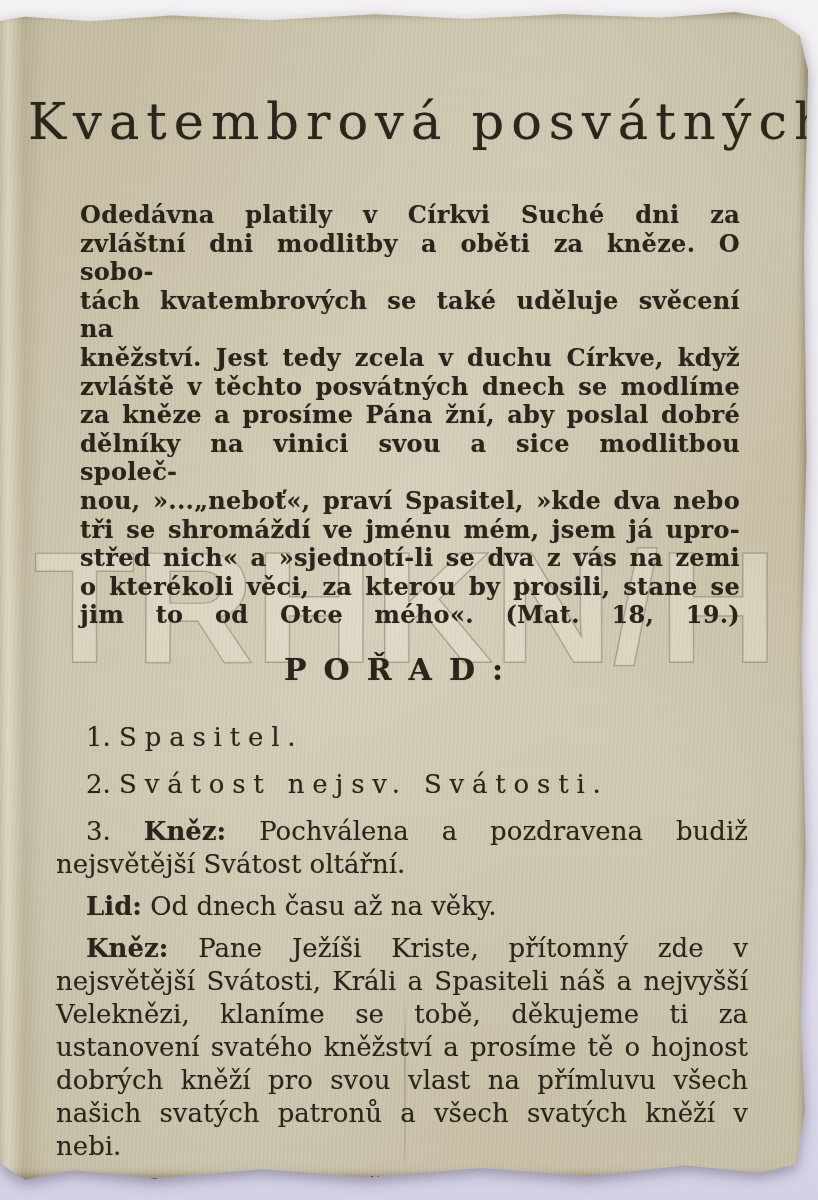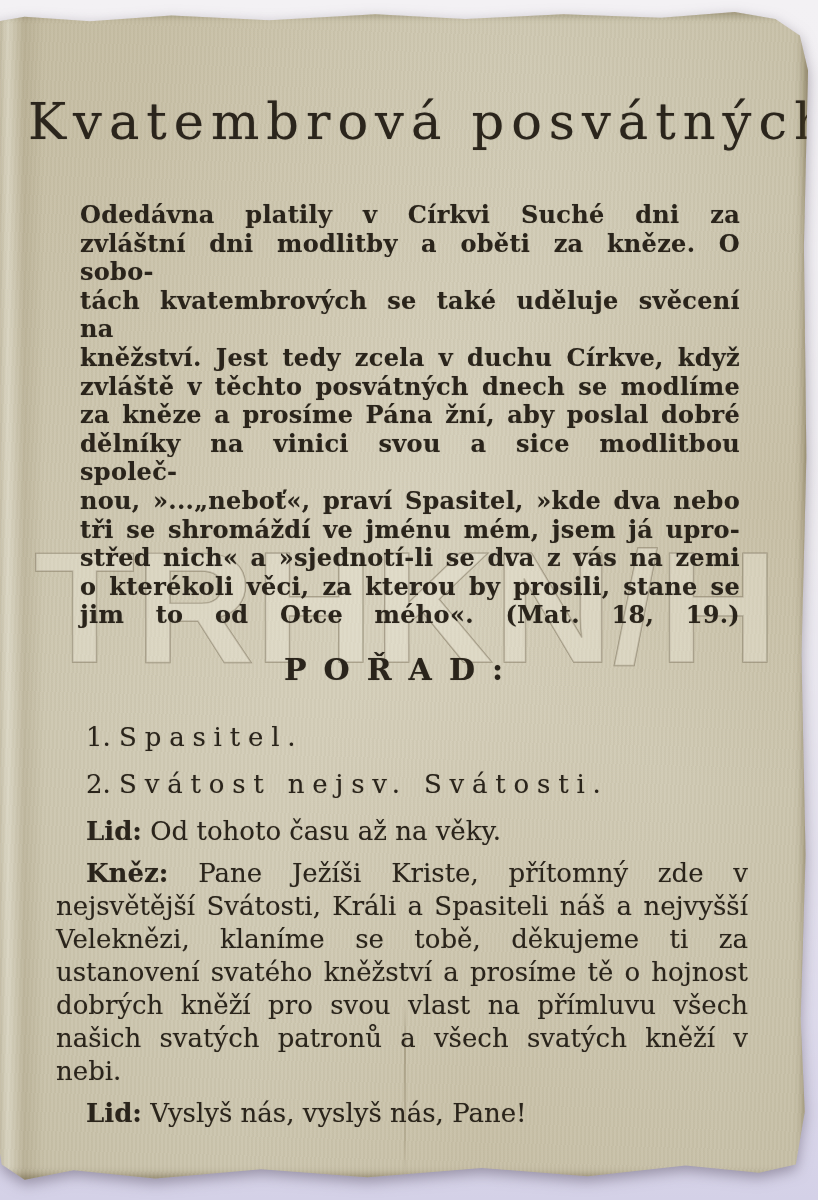--- a/index.html
+++ b/index.html
@@ -88,22 +88,23 @@
 o kterékoli věci, za kterou by prosili, stane se
 jim to od Otce mého«. (Mat. 18, 19.)</div>
 
       <div class="order">
         <div class="heading">POŘAD:</div>
 
         <p class="item spaced"><span class="num">1.</span> <span class="txt">Spasitel.</span></p>
 
         <p class="item spaced"><span class="num">2.</span> <span class="txt">Svátost nejsv. Svátosti.</span></p>
 
+        <p class="item"><span class="num">3.</span> <b class="lead">Kněz:</b> <span class="txt">Pochválena a pozdravena budiž nejsvětější Svátost oltářní.</span></p>
 
-        <p class="item"><b class="lead">Lid:</b> <span class="txt">Od tohoto času až na věky.</span></p>
+        <p class="item"><b class="lead">Lid:</b> <span class="txt">Od dnech času až na věky.</span></p>
 
         <p class="item"><b class="lead">Kněz:</b> <span class="txt">Pane Ježíši Kriste, přítomný zde v nejsvětější Svátosti, Králi a Spasiteli náš a nejvyšší Veleknězi, klaníme se tobě, děkujeme ti za ustanovení svatého kněžství a prosíme tě o hojnost dobrých kněží pro svou vlast na přímluvu všech našich svatých patronů a všech svatých kněží v nebi.</span></p>
 
         <p class="item"><b class="lead">Lid:</b> <span class="txt">Vyslyš nás, vyslyš nás, Pane!</span></p>
       </div>
 
     </div>
   </div>
 </div>
 

